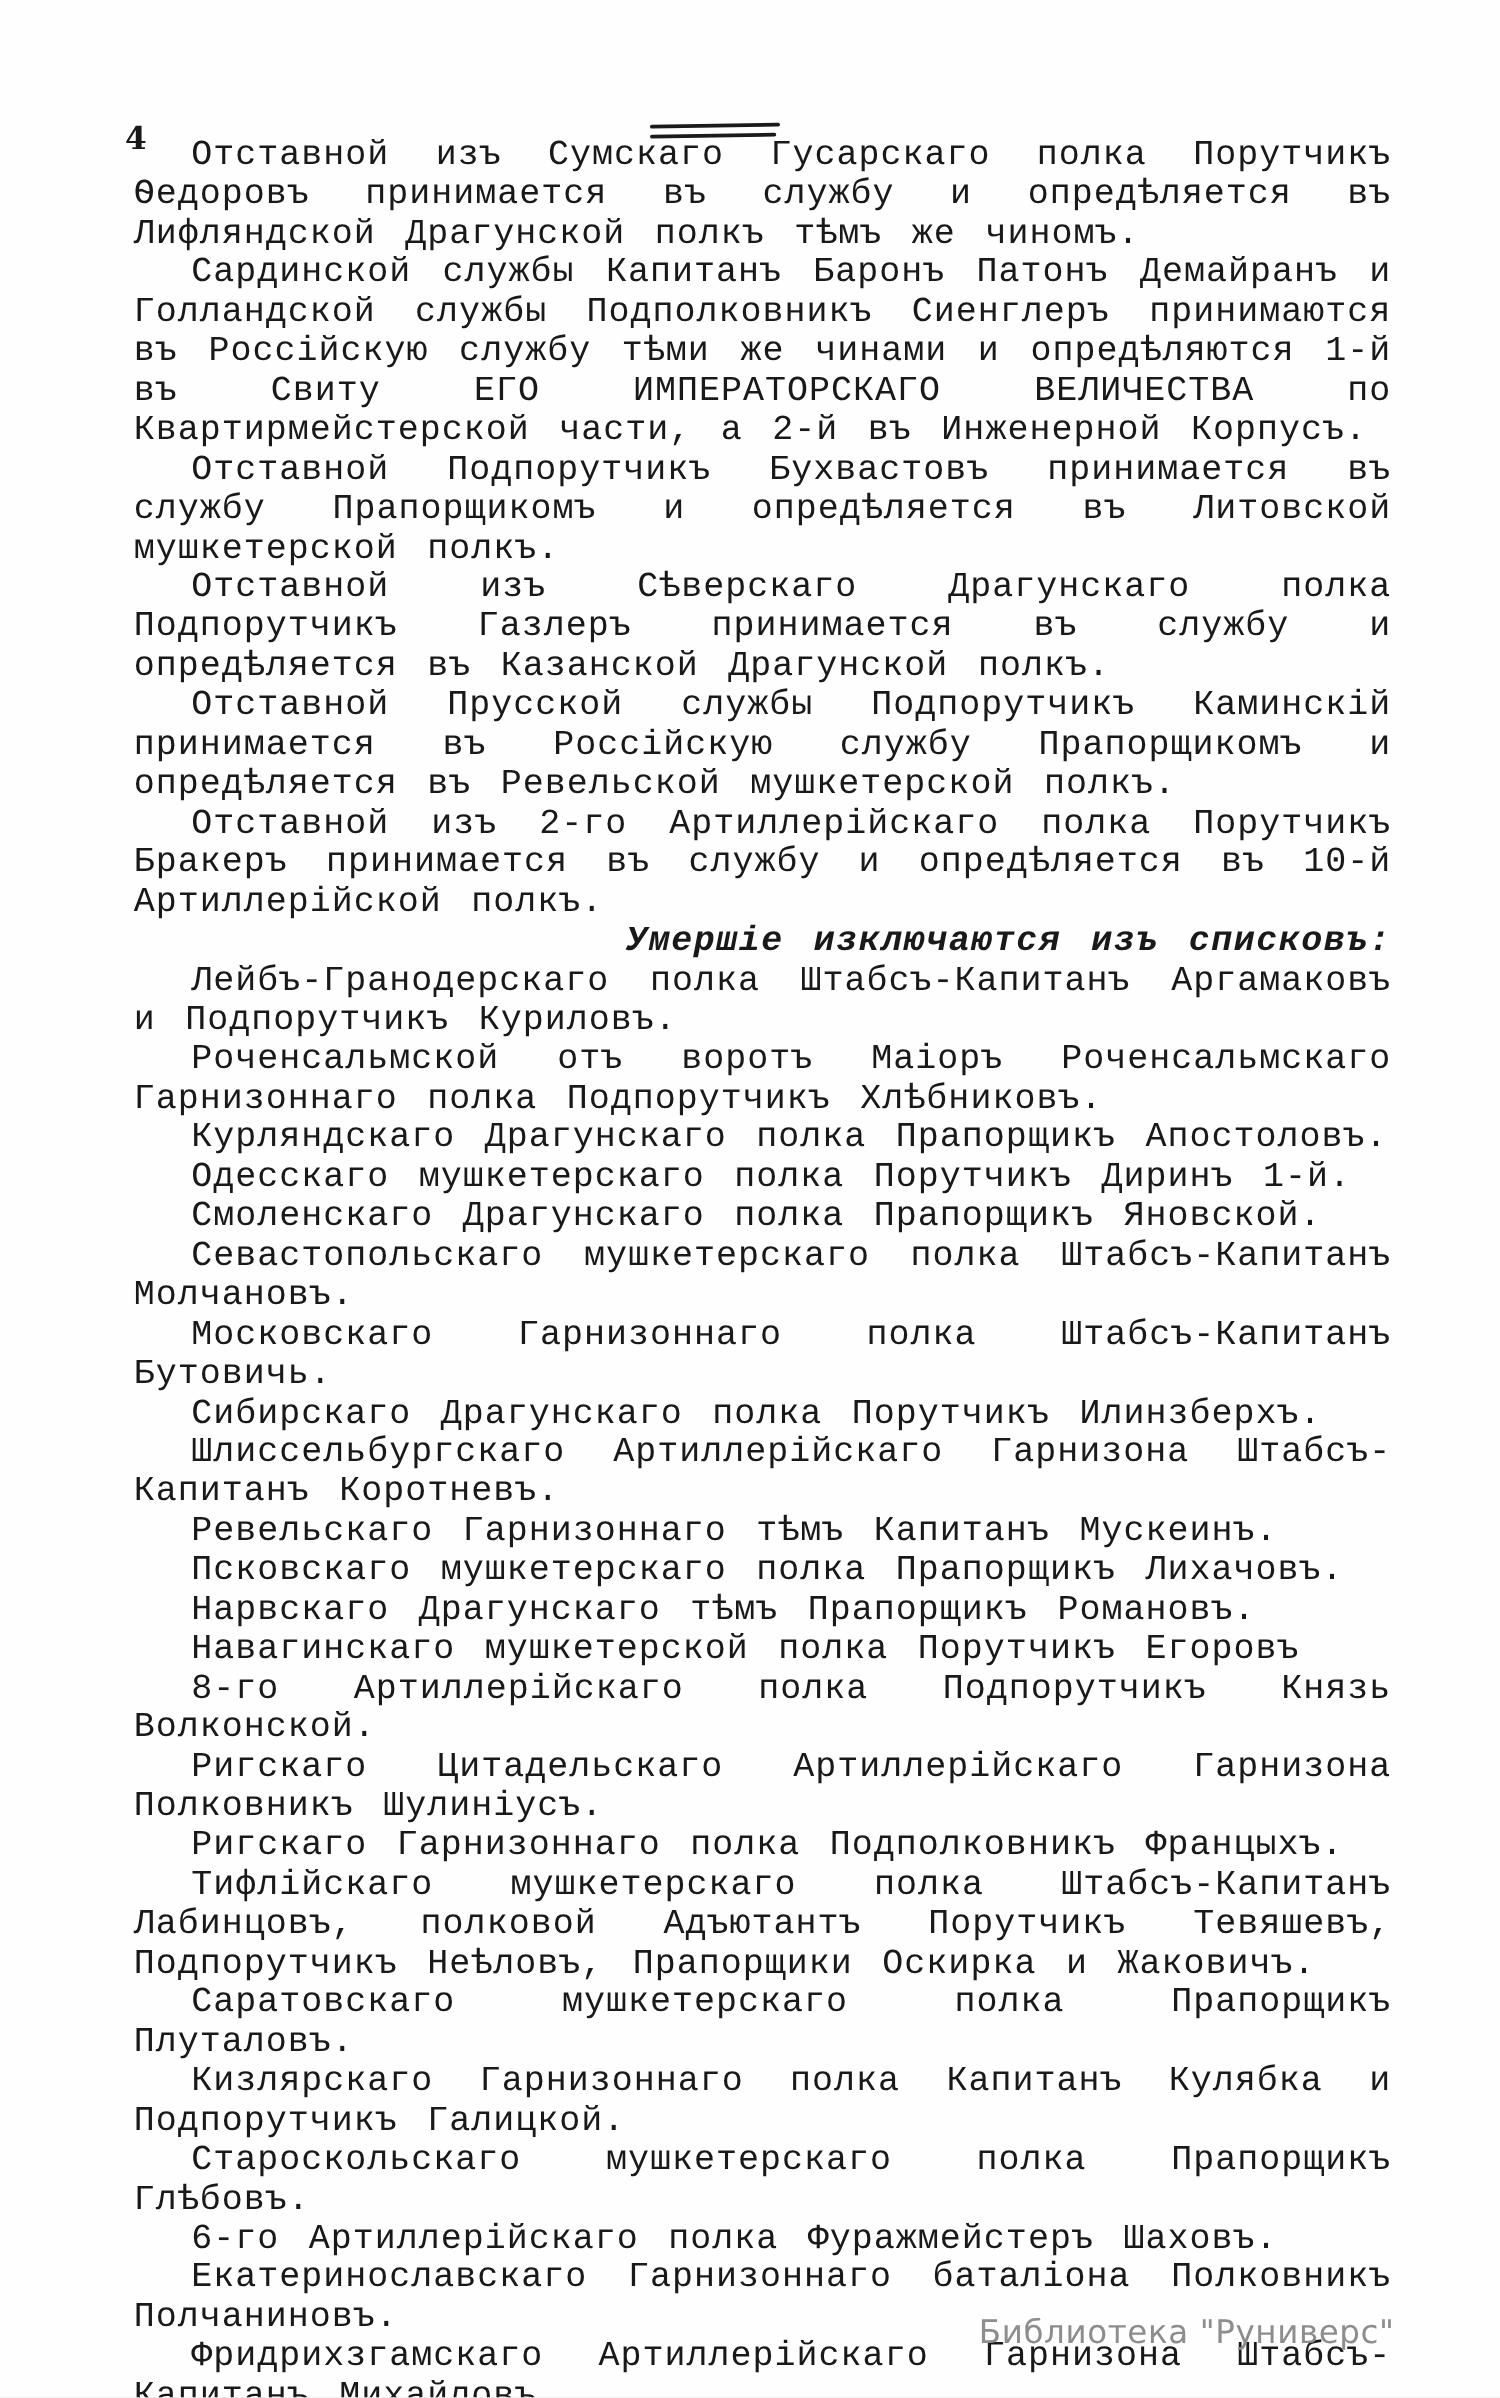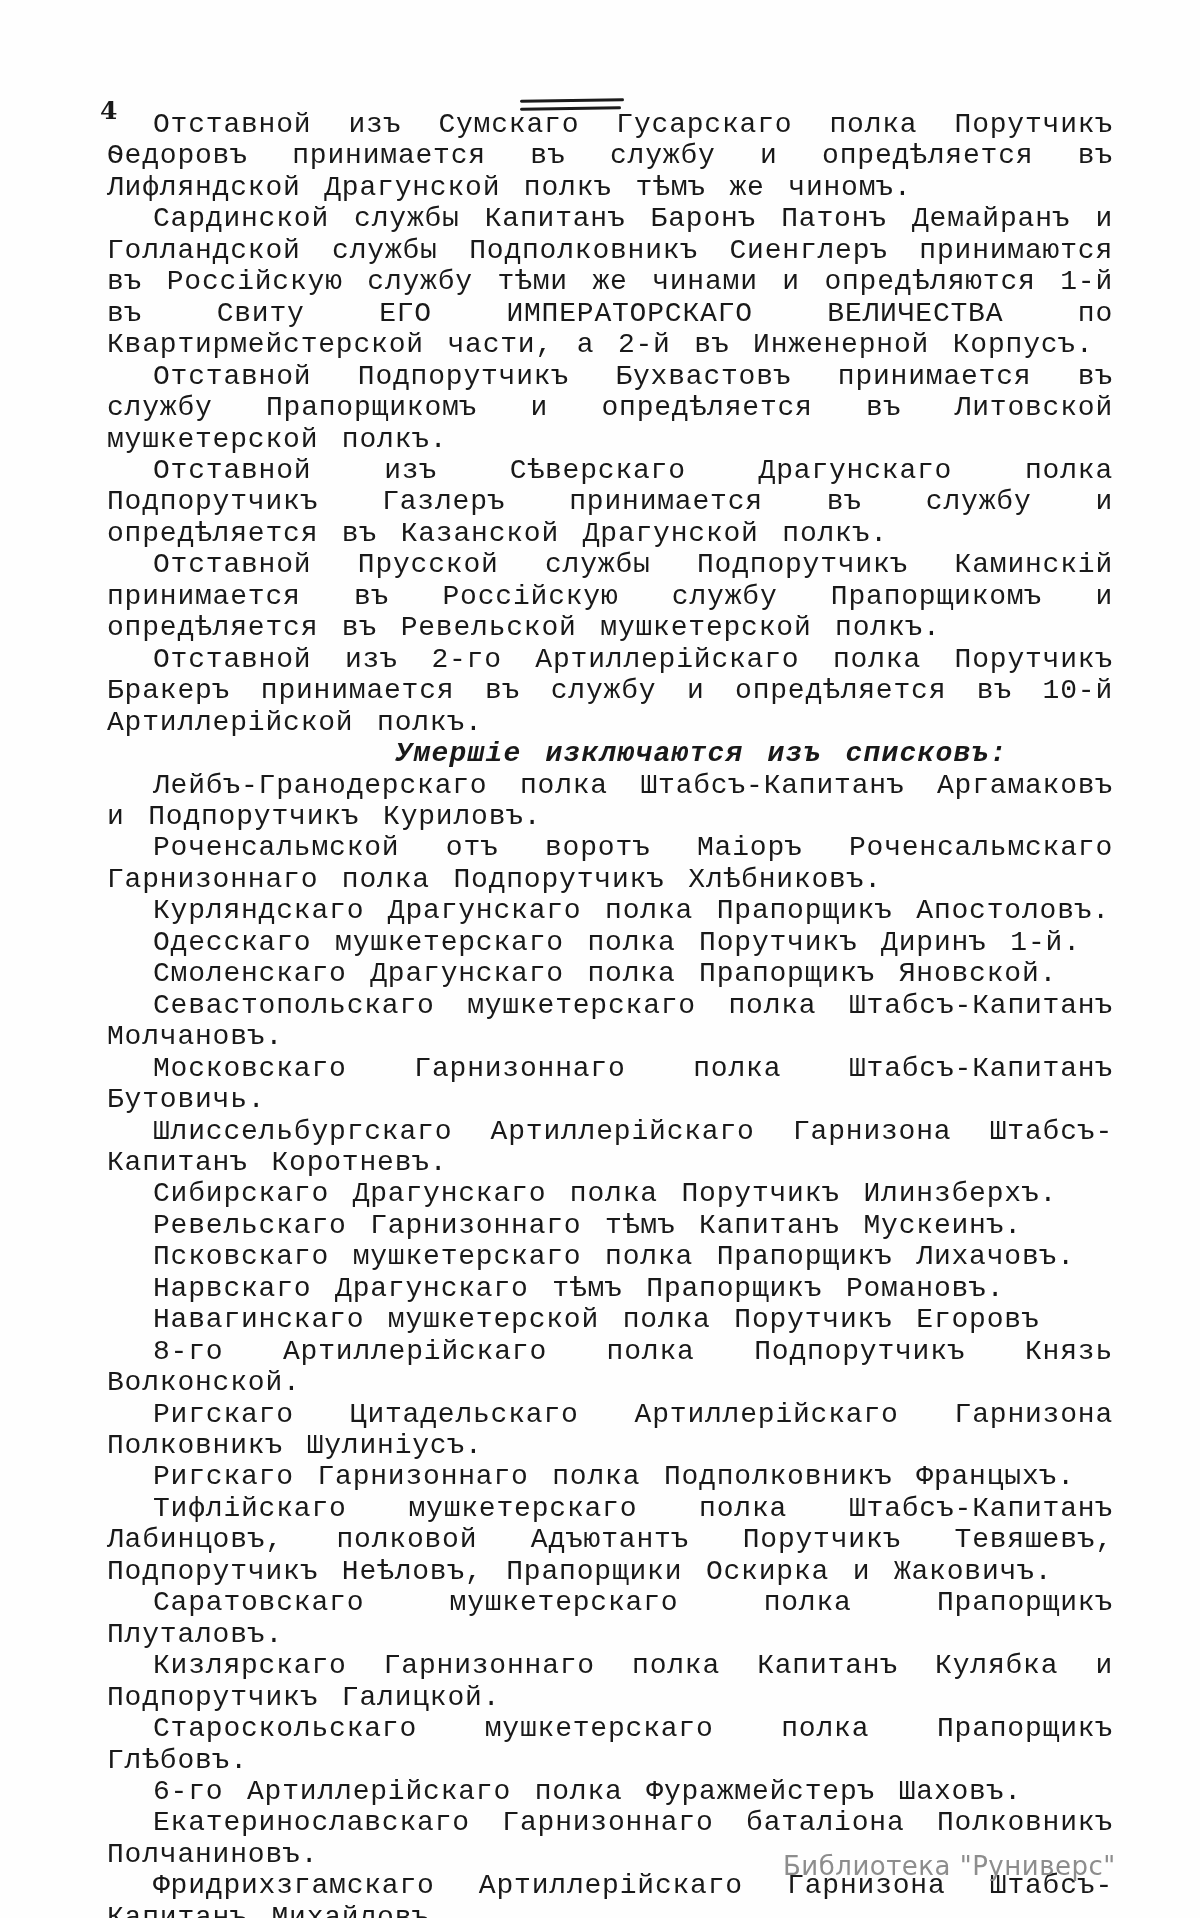--- a/index.html
+++ b/index.html
@@ -55,21 +55,21 @@
     font-family: Liberation Mono, monospace;
   }
   .body-text .para {
     margin: 0;
     text-indent: 46px;
   }
   .body-text .heading {
     margin: 0;
     text-indent: 0;
     padding-left: 183px;
-    text-align: center;
+    text-align: right;
     font-style: italic;
     font-weight: bold;
     letter-spacing: 1.2px;
   }
   .watermark {
     position: absolute;
     left: 783px;
     top: 1851px;
     font-family: "DejaVu Sans", "Liberation Sans", sans-serif;
     font-size: 26px;
@@ -98,22 +98,22 @@
       <p class="para">Отставной Прусской службы Подпорутчикъ Каминскій принимается въ Россійскую службу Прапорщикомъ и опредѣляется въ Ревельской мушкетерской полкъ.</p>
       <p class="para">Отставной изъ 2-го Артиллерійскаго полка Порутчикъ Бракеръ принимается въ службу и опредѣляется въ 10-й Артиллерійской полкъ.</p>
       <p class="heading">Умершіе изключаются изъ списковъ:</p>
       <p class="para">Лейбъ-Гранодерскаго полка Штабсъ-Капитанъ Аргамаковъ и Подпорутчикъ Куриловъ.</p>
       <p class="para">Роченсальмской отъ воротъ Маіоръ Роченсальмскаго Гарнизоннаго полка Подпорутчикъ Хлѣбниковъ.</p>
       <p class="para">Курляндскаго Драгунскаго полка Прапорщикъ Апостоловъ.</p>
       <p class="para">Одесскаго мушкетерскаго полка Порутчикъ Диринъ 1-й.</p>
       <p class="para">Смоленскаго Драгунскаго полка Прапорщикъ Яновской.</p>
       <p class="para">Севастопольскаго мушкетерскаго полка Штабсъ-Капитанъ Молчановъ.</p>
       <p class="para">Московскаго Гарнизоннаго полка Штабсъ-Капитанъ Бутовичь.</p>
+      <p class="para">Сибирскаго Драгунскаго полка Порутчикъ Илинзберхъ.</p>
       <p class="para">Шлиссельбургскаго Артиллерійскаго Гарнизона Штабсъ-Капитанъ Коротневъ.</p>
-      <p class="para">Сибирскаго Драгунскаго полка Порутчикъ Илинзберхъ.</p>
       <p class="para">Ревельскаго Гарнизоннаго тѣмъ Капитанъ Мускеинъ.</p>
       <p class="para">Псковскаго мушкетерскаго полка Прапорщикъ Лихачовъ.</p>
       <p class="para">Нарвскаго Драгунскаго тѣмъ Прапорщикъ Романовъ.</p>
       <p class="para">Навагинскаго мушкетерской полка Порутчикъ Егоровъ</p>
       <p class="para">8-го Артиллерійскаго полка Подпорутчикъ Князь Волконской.</p>
       <p class="para">Ригскаго Цитадельскаго Артиллерійскаго Гарнизона Полковникъ Шулиніусъ.</p>
       <p class="para">Ригскаго Гарнизоннаго полка Подполковникъ Францыхъ.</p>
       <p class="para">Тифлійскаго мушкетерскаго полка Штабсъ-Капитанъ Лабинцовъ, полковой Адъютантъ Порутчикъ Тевяшевъ, Подпорутчикъ Неѣловъ, Прапорщики Оскирка и Жаковичъ.</p>
       <p class="para">Саратовскаго мушкетерскаго полка Прапорщикъ Плуталовъ.</p>
       <p class="para">Кизлярскаго Гарнизоннаго полка Капитанъ Кулябка и Подпорутчикъ Галицкой.</p>

